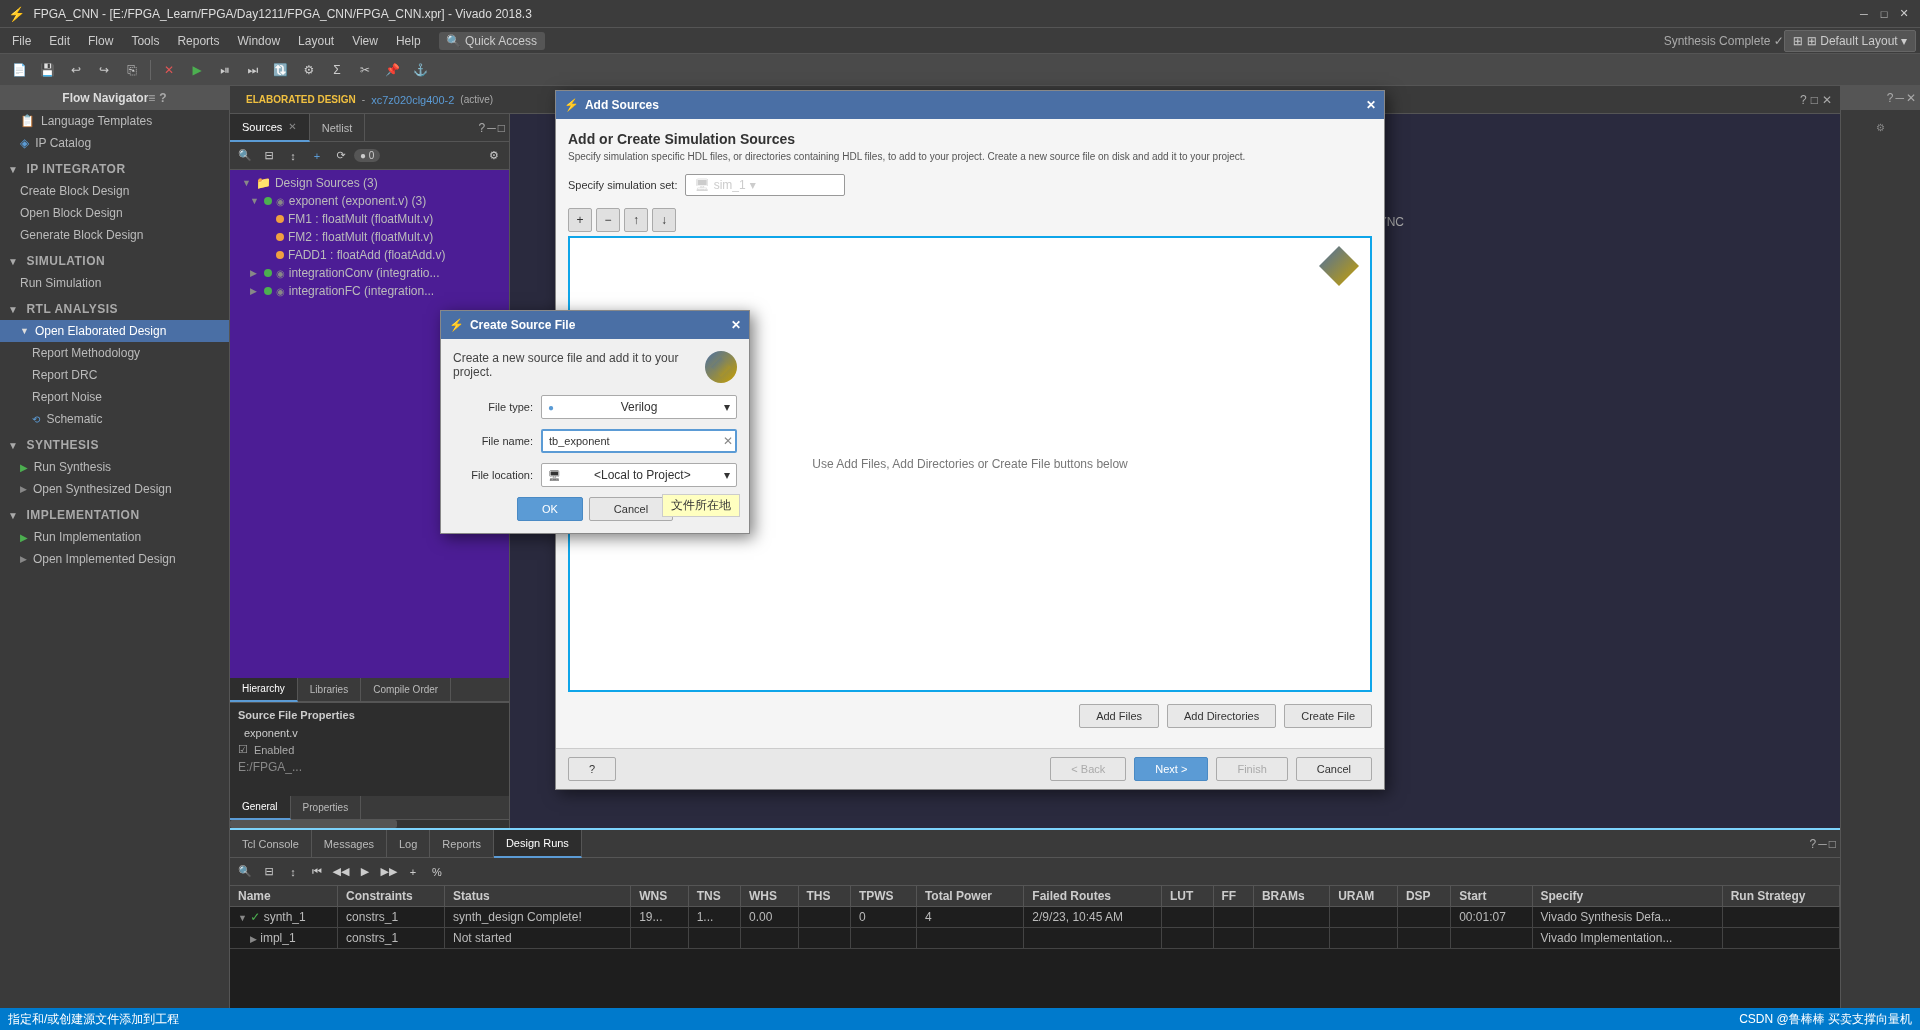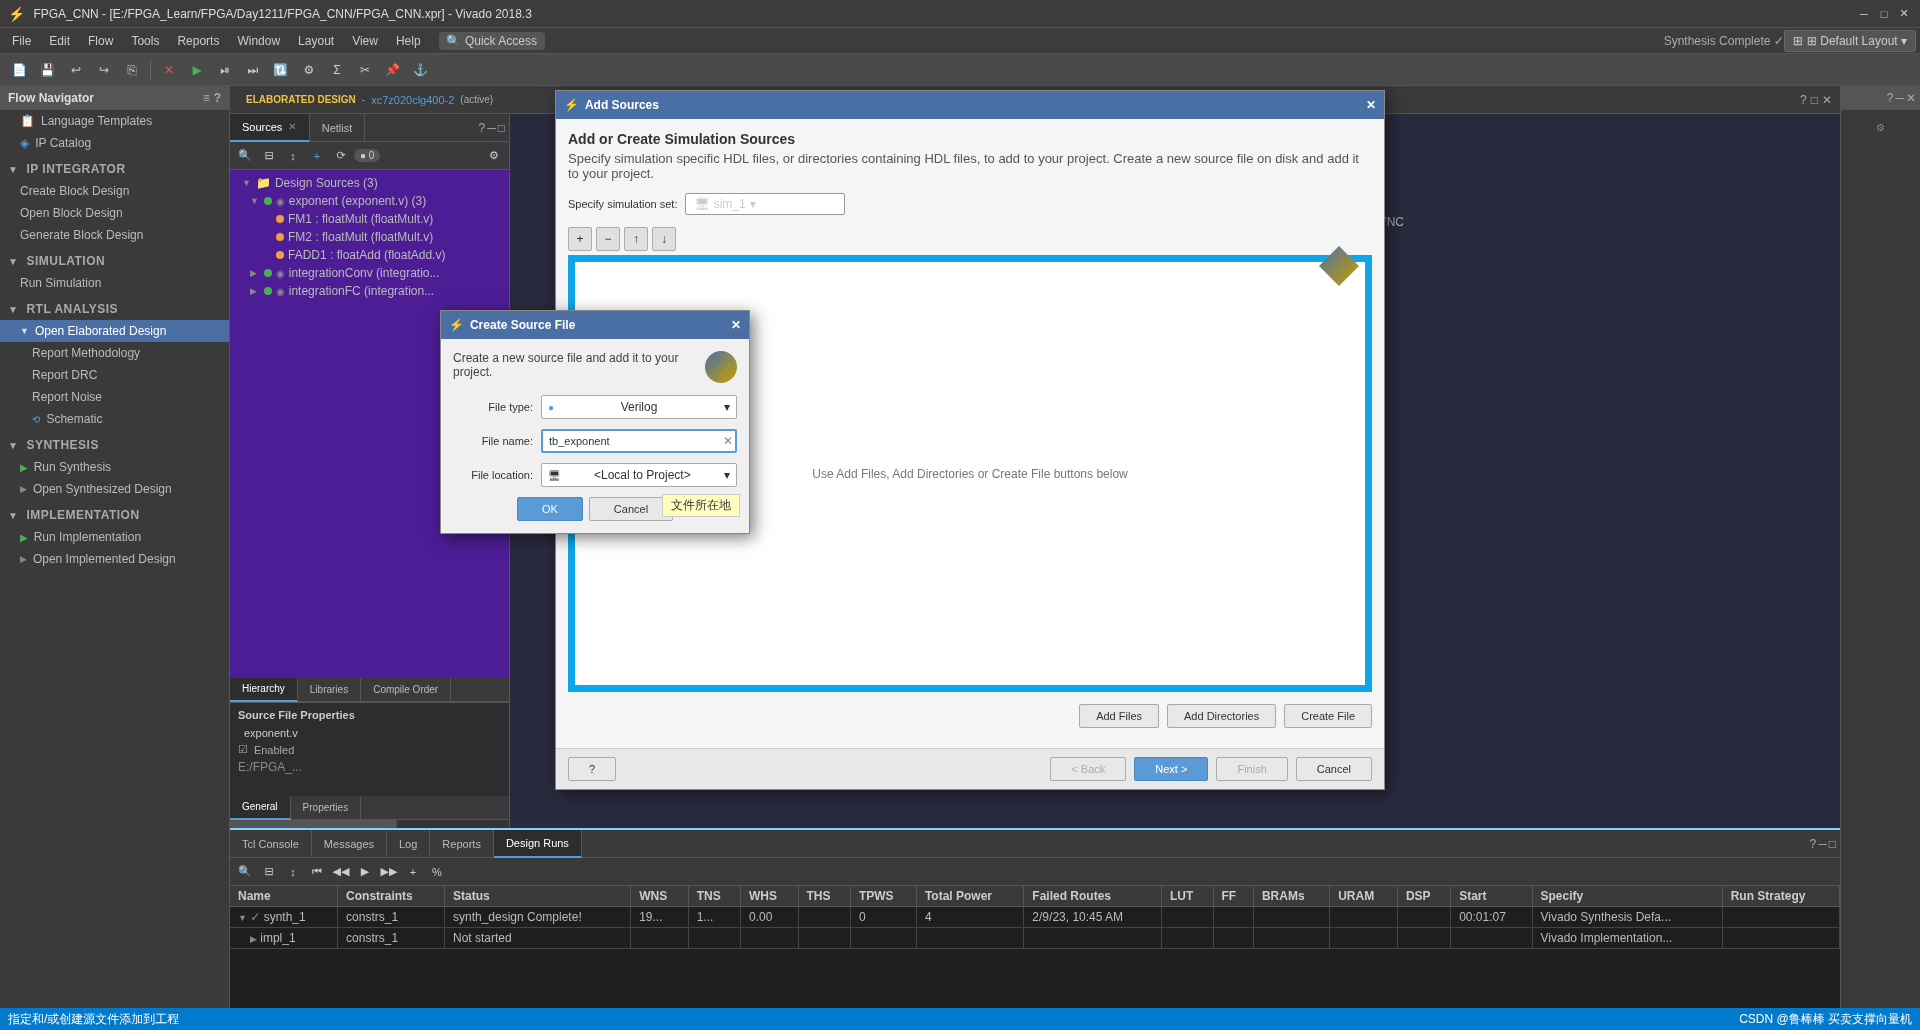--- a/index.html
+++ b/index.html
@@ -64,21 +64,21 @@
     }
     .flow-nav-header {
       background: #555;
       height: 24px;
       display: flex;
       align-items: center;
       padding: 0 8px;
       font-weight: bold;
       font-size: 11px;
       color: #ddd;
-      justify-content: space-between;
+      justify-content: center;
     }
     .flow-nav-header .controls { display: flex; gap: 4px; }
     .flow-nav-content { overflow-y: auto; flex: 1; }
     .nav-item {
       padding: 4px 8px 4px 16px;
       color: #bbb;
       cursor: pointer;
       display: flex;
       align-items: center;
       gap: 6px;
@@ -222,30 +222,30 @@
       display: flex;
       align-items: center;
       padding: 0 8px;
       color: #fff;
       font-size: 12px;
       font-weight: bold;
       justify-content: space-between;
     }
     .dialog-content { flex: 1; background: #f5f5f5; padding: 12px; display: flex; flex-direction: column; }
     .dialog-section-title { font-size: 14px; font-weight: bold; color: #333; margin-bottom: 4px; }
-    .dialog-desc { font-size: 13px; color: #555; margin-bottom: 12px; }
+    .dialog-desc { font-size: 10px; color: #555; margin-bottom: 12px; }
     .sim-set-row { display: flex; align-items: center; gap: 8px; margin-bottom: 12px; }
     .sim-set-label { font-size: 11px; color: #333; }
     .sim-set-select { background: #fff; border: 1px solid #999; padding: 3px 8px; border-radius: 2px; font-size: 11px; width: 160px; display: flex; align-items: center; gap: 4px; }
     .file-list-toolbar { display: flex; gap: 4px; margin-bottom: 4px; }
     .fl-btn { width: 24px; height: 24px; background: #e0e0e0; border: 1px solid #aaa; border-radius: 2px; display: flex; align-items: center; justify-content: center; cursor: pointer; font-size: 12px; color: #333; }
     .file-list-area {
       flex: 1;
       background: #fff;
-      border: 7px solid #0ea5e9;
+      border: 2px solid #0ea5e9;
       display: flex;
       align-items: center;
       justify-content: center;
       color: #777;
       font-size: 11px;
       margin-bottom: 12px;
     }
     .dialog-action-buttons { display: flex; gap: 8px; justify-content: flex-end; margin-bottom: 8px; }
     .dialog-btn {
       padding: 5px 16px;

